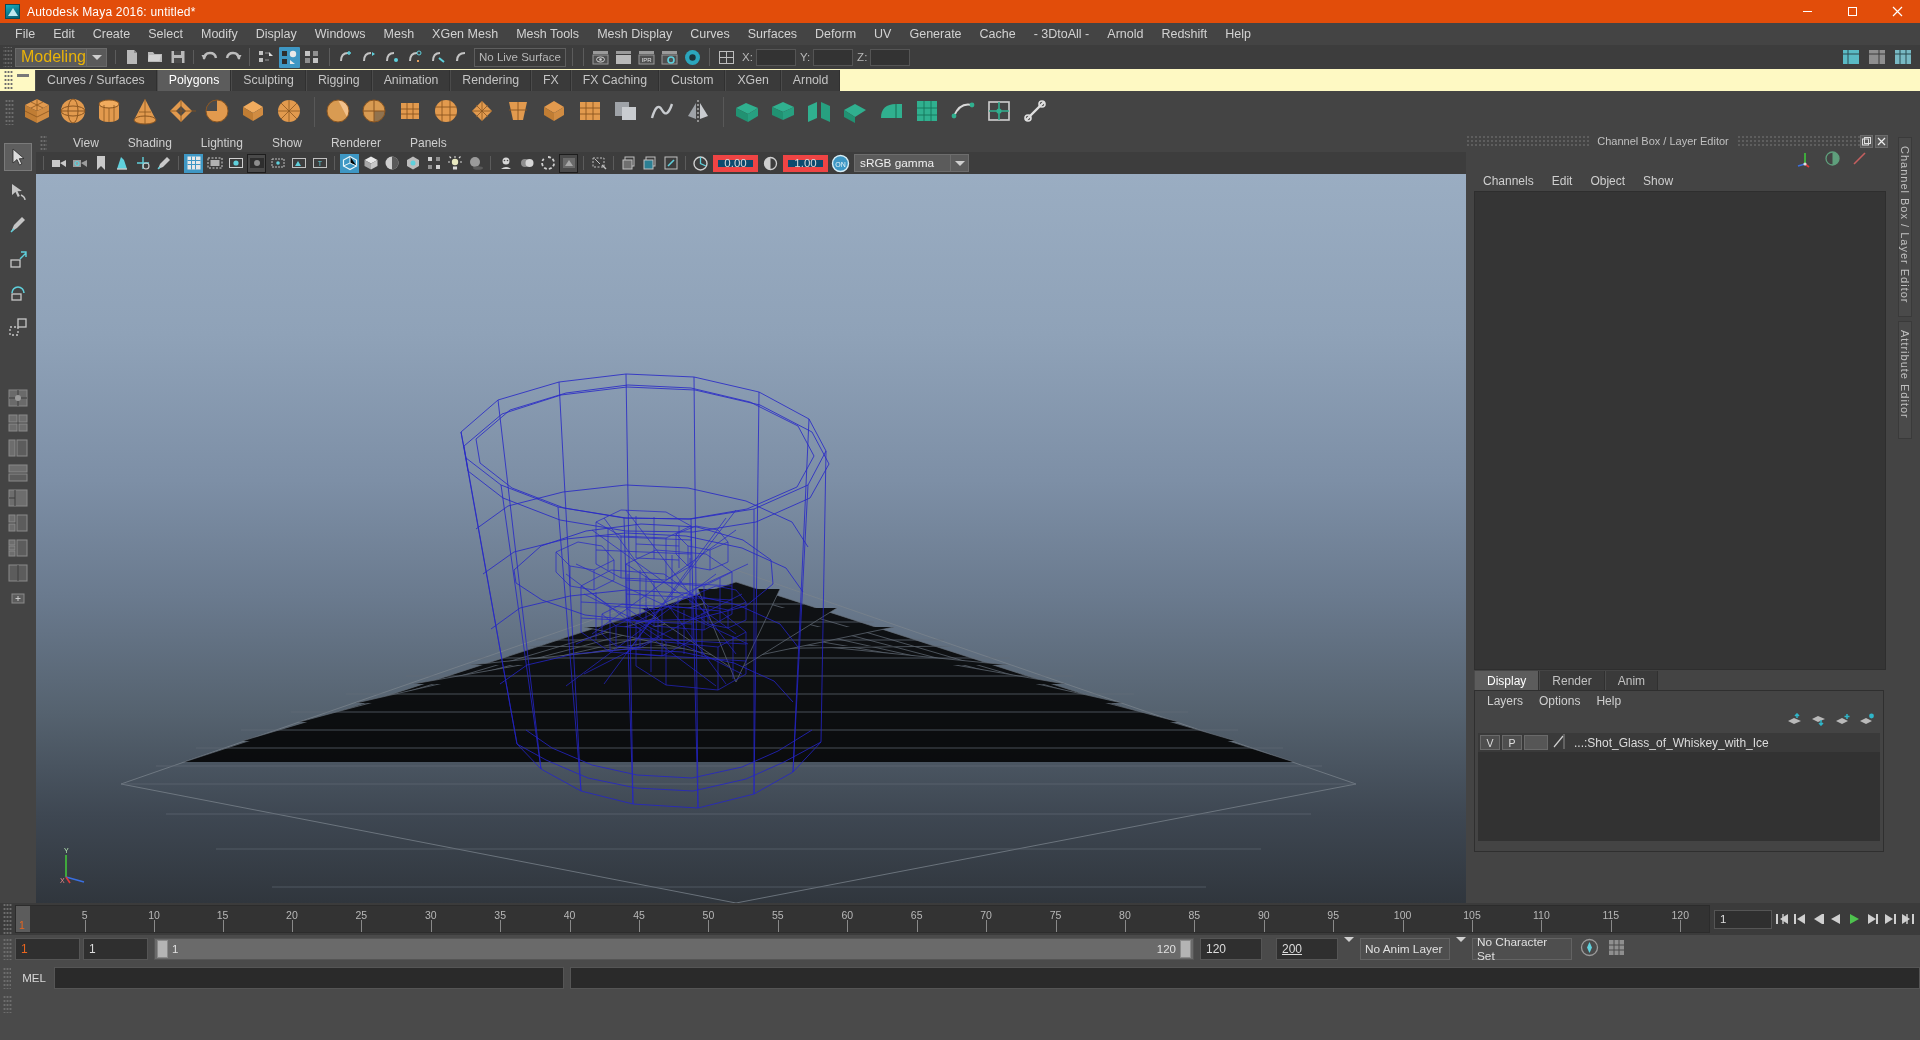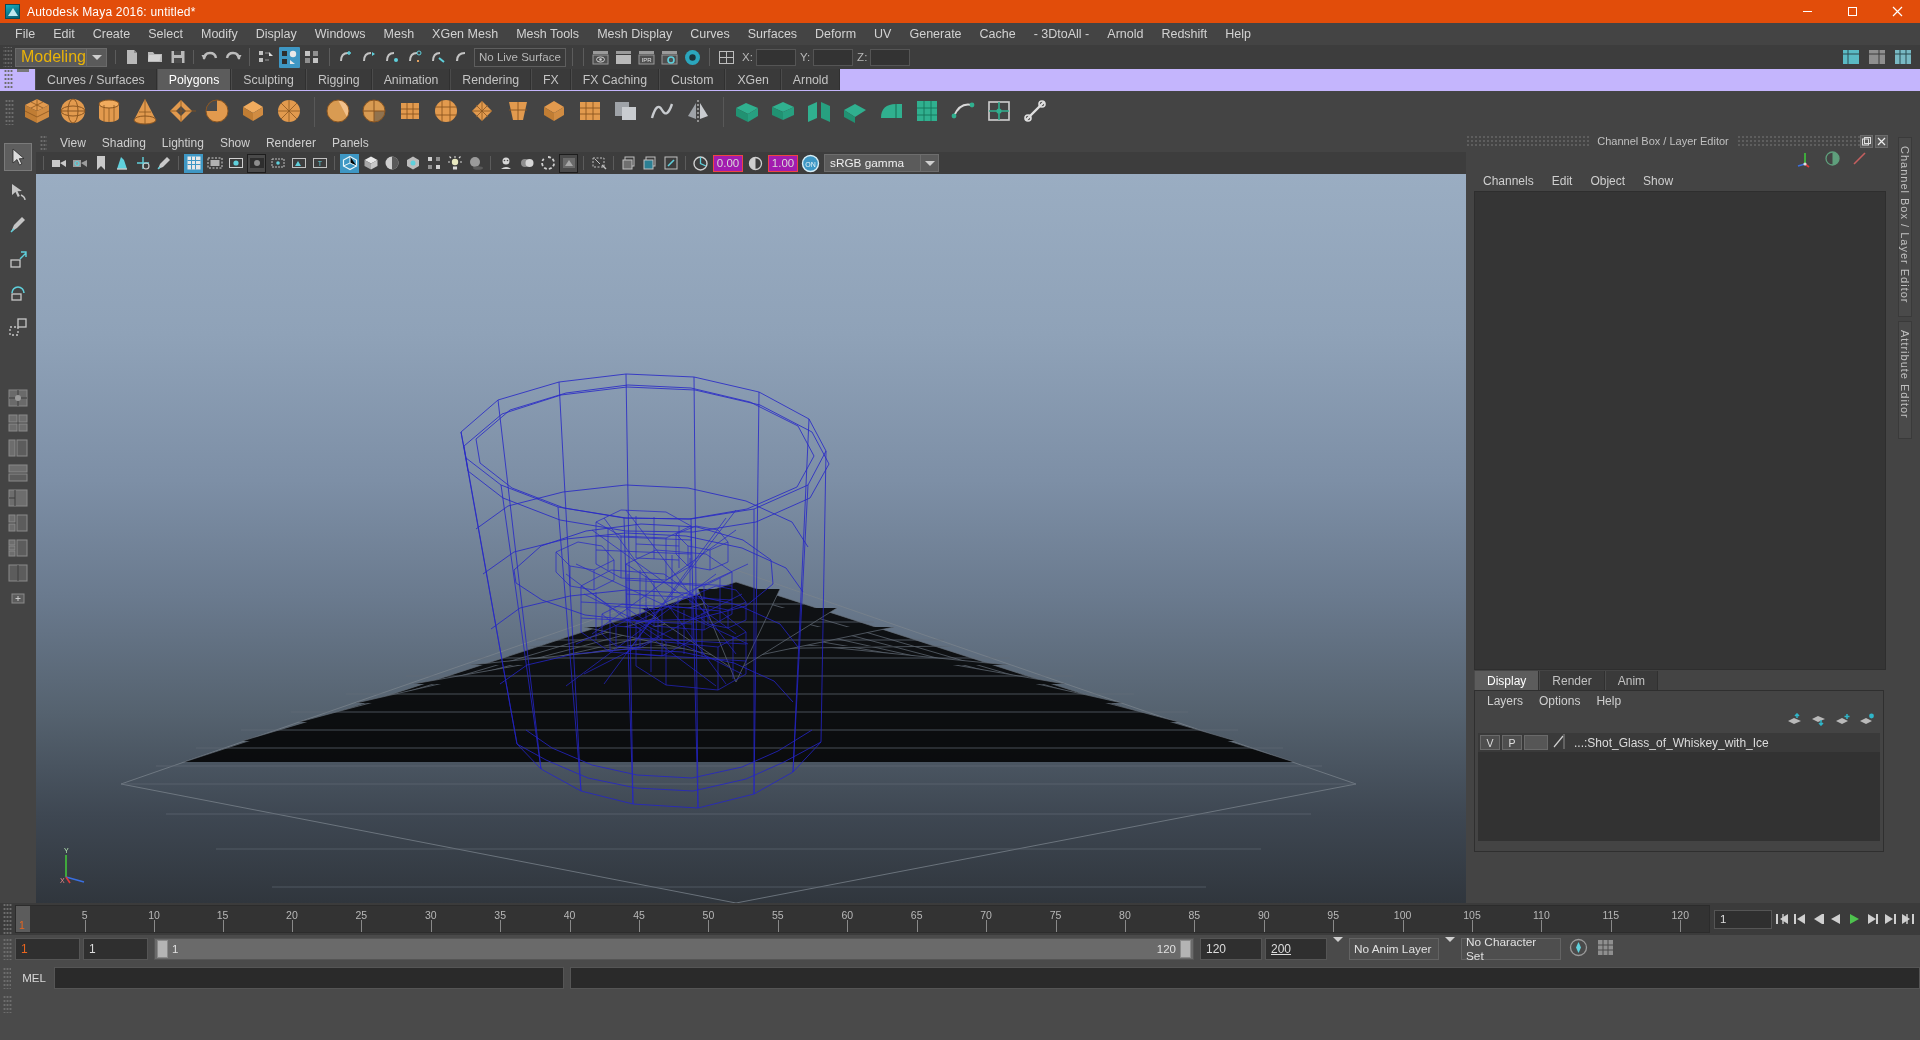--- a/index.html
+++ b/index.html
@@ -76,21 +76,21 @@
     width:92px;height:19px; background:#3a3a3a; border:1px solid #5e5e5e;
     display:flex;align-items:center; padding-left:4px; font-size:11.5px; color:#b8b8b8;
     margin:0 1px; flex:0 0 auto;
   }
   .coord-lbl{ font-size:11.5px; color:#b9b9b9; margin:0 3px 0 4px; }
   .coord-f{ width:40px;height:17px;background:#333;border:1px solid #555; flex:0 0 auto; }
 
   
   .shelftabs{
     position:absolute; left:0; top:69px; width:1920px; height:22px;
-    background:#c4b5fd; display:flex; align-items:flex-start;
+    background:#fef9c3; display:flex; align-items:center;
   }
   .sh-grip{ width:9px;height:20px;margin:0 4px 1px 4px;
     background-image:radial-gradient(circle,#6d6d6d 1px, transparent 1.2px);
     background-size:3px 4px; background-repeat:repeat;}
   .sh-bar{ width:12px;height:3px;background:#787878; margin:0 6px 9px 0; }
   .shelftab{
     height:21px; padding:0 11px; display:flex; align-items:center;
     font-size:12.3px; color:#c4c4c4; background:#3a3a3a;
     border-left:1px solid #4b4b4b; border-right:1px solid #303030;
   }
@@ -117,26 +117,26 @@
   .tool-btn.sel{ background:#5e5e5e; border:1px solid #7a7a7a; }
   .tool-gap{ height:40px; }
   .tool-small{ width:24px;height:22px;margin-bottom:3px;display:flex;align-items:center;justify-content:center;}
 
   
   .vp-panel{ position:absolute; left:36px; top:133px; width:1430px; height:770px; background:#3c3c3c;}
   .vp-menubar{ height:19px; background:#444; display:flex; align-items:center; padding-left:4px; }
   .vp-menubar .grip2{ width:7px;height:15px;margin-right:5px;
     background-image:radial-gradient(circle,#6d6d6d 1px, transparent 1.2px);
     background-size:3px 4px;background-repeat:repeat;}
-  .vp-menu{ padding:1px 8px; font-size:12px; color:#cfcfcf; }
+  .vp-menu{ padding:1px 8px; font-size:12px; color:#cfcfcf;margin-left:13px; }
   .vp-toolbar{ height:22px; background:#3d3d3d; display:flex;align-items:center; padding-left:3px;}
   .vp-ico{ width:19px;height:19px;margin:0 1px;display:flex;align-items:center;justify-content:center;flex:0 0 auto;}
   .vp-ico.on{ background:#3e97c4; }
   .vp-ico.framed{ border:1px solid #1d1d1d; background:#4a4a4a; }
-  .vp-num{ width:30px;height:17px;background:#a21caf;border:1px solid #ef4444;
+  .vp-num{ width:45px;height:17px;background:#0c4a6e;border:5px solid #ef4444;
     display:flex;align-items:center;justify-content:center;font-size:11.5px;color:#d8d8d8;flex:0 0 auto;margin:0 2px;}
   .gamma-box{ width:115px;height:18px;background:#5b5b5b;border:1px solid #6d6d6d;
     display:flex;align-items:center;margin-left:3px;flex:0 0 auto;}
   .gamma-box .g-lbl{flex:1;padding-left:5px;font-size:11.8px;color:#eee;}
   .gamma-box .g-ar{width:18px;display:flex;align-items:center;justify-content:center;border-left:1px solid #6d6d6d;height:16px;}
   .viewport{ position:relative; height:729px; overflow:hidden;
     background:linear-gradient(180deg,#9aadc2 0%, #8fa2b8 22%, #7d8fa6 42%, #6a7a8e 58%, #55626f 74%, #3e4752 88%, #30363d 100%); }
   .vp-label{ position:absolute; bottom:4px; left:0; width:100%; text-align:center;
     font-size:11.5px; color:#d9d9d9; }
   .axis-gizmo{ position:absolute; left:18px; bottom:18px; width:40px;height:40px; }
@@ -1275,21 +1275,21 @@
     <div class="rg-field" style="width:65px;color:#e8651f;">1</div>
     <div class="rg-field" style="width:65px;margin-left:3px;">1</div>
     <div class="rg-slider" style="width:1040px;margin-left:6px;">
       <div class="rg-handle" style="margin-left:2px;"></div>
       <span class="rg-txt">1</span>
       <span style="flex:1"></span>
       <span class="rg-txt">120</span>
       <div class="rg-handle" style="margin-right:2px;"></div>
     </div>
     <div class="rg-field" style="width:62px;margin-left:6px;">120</div>
-    <div class="rg-field" style="width:62px;margin-left:3px;text-decoration:underline;">200</div>
+    <div class="rg-field" style="width:62px;margin-left:14px;text-decoration:underline;">200</div>
     <span style="margin:0 6px;"><i class="tri-down"></i></span>
     <div class="anim-sel" style="width:90px;">No Anim Layer</div>
     <span style="margin:0 6px;"><i class="tri-down"></i></span>
     <div class="anim-sel" style="width:100px;">No Character Set</div>
     <span style="margin-left:8px;">
       <svg width="19" height="19" viewBox="0 0 19 19">
           <circle cx="9.5" cy="9.5" r="8" fill="none" stroke="#9a9a9a" stroke-width="1.3"></circle>
           <path d="M9.5 4 L12 9.5 L9.5 15 L7 9.5z" fill="#5fd0dc"></path>
         </svg></span>
     <span style="margin-left:8px;">

